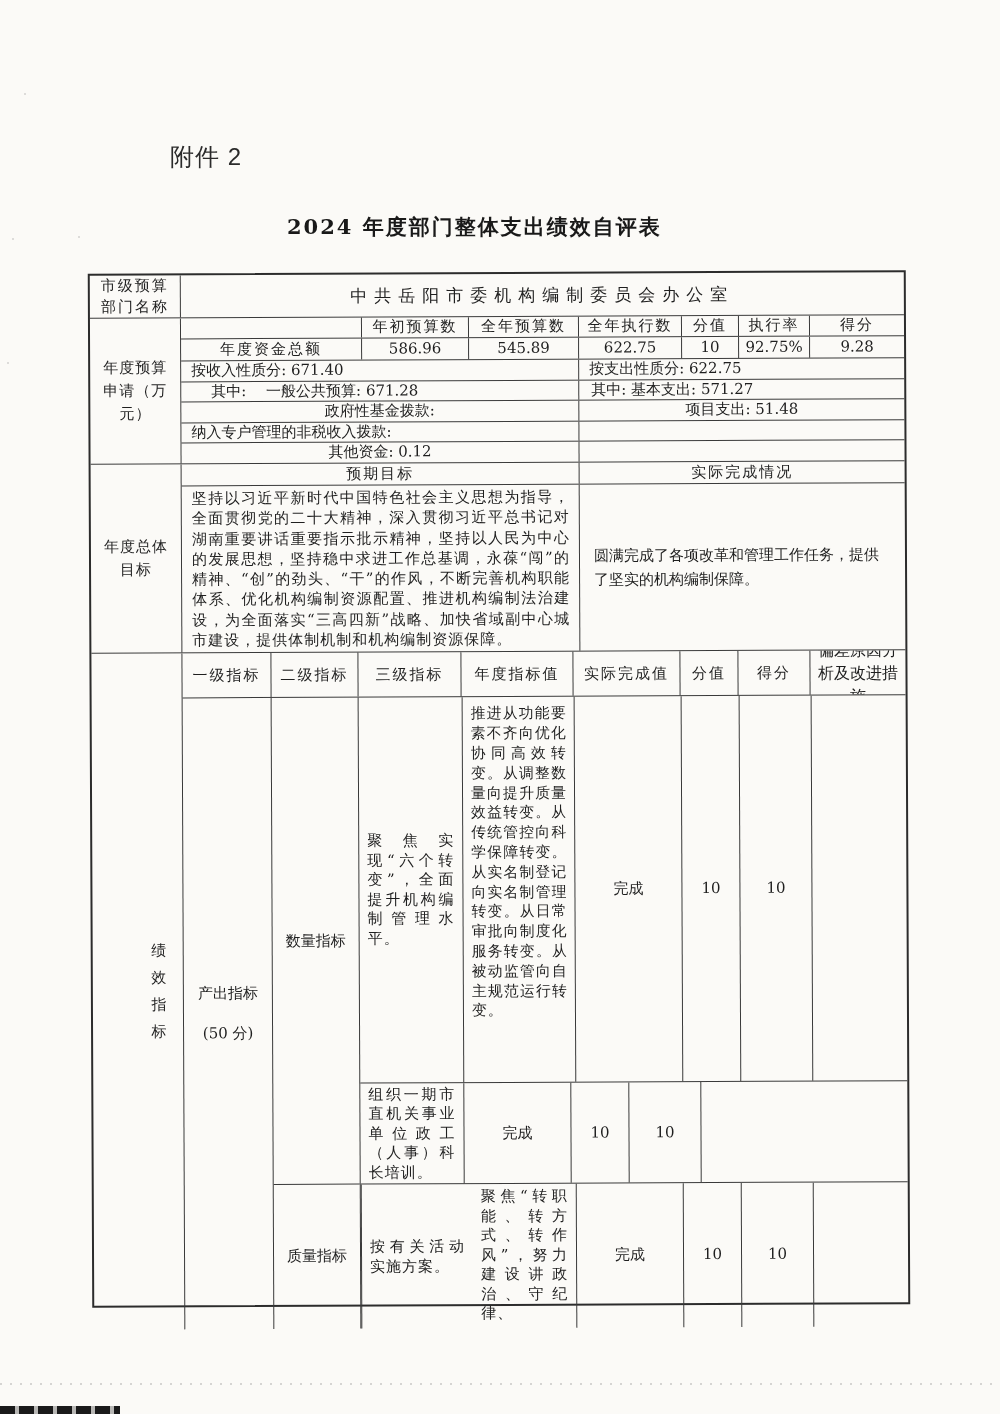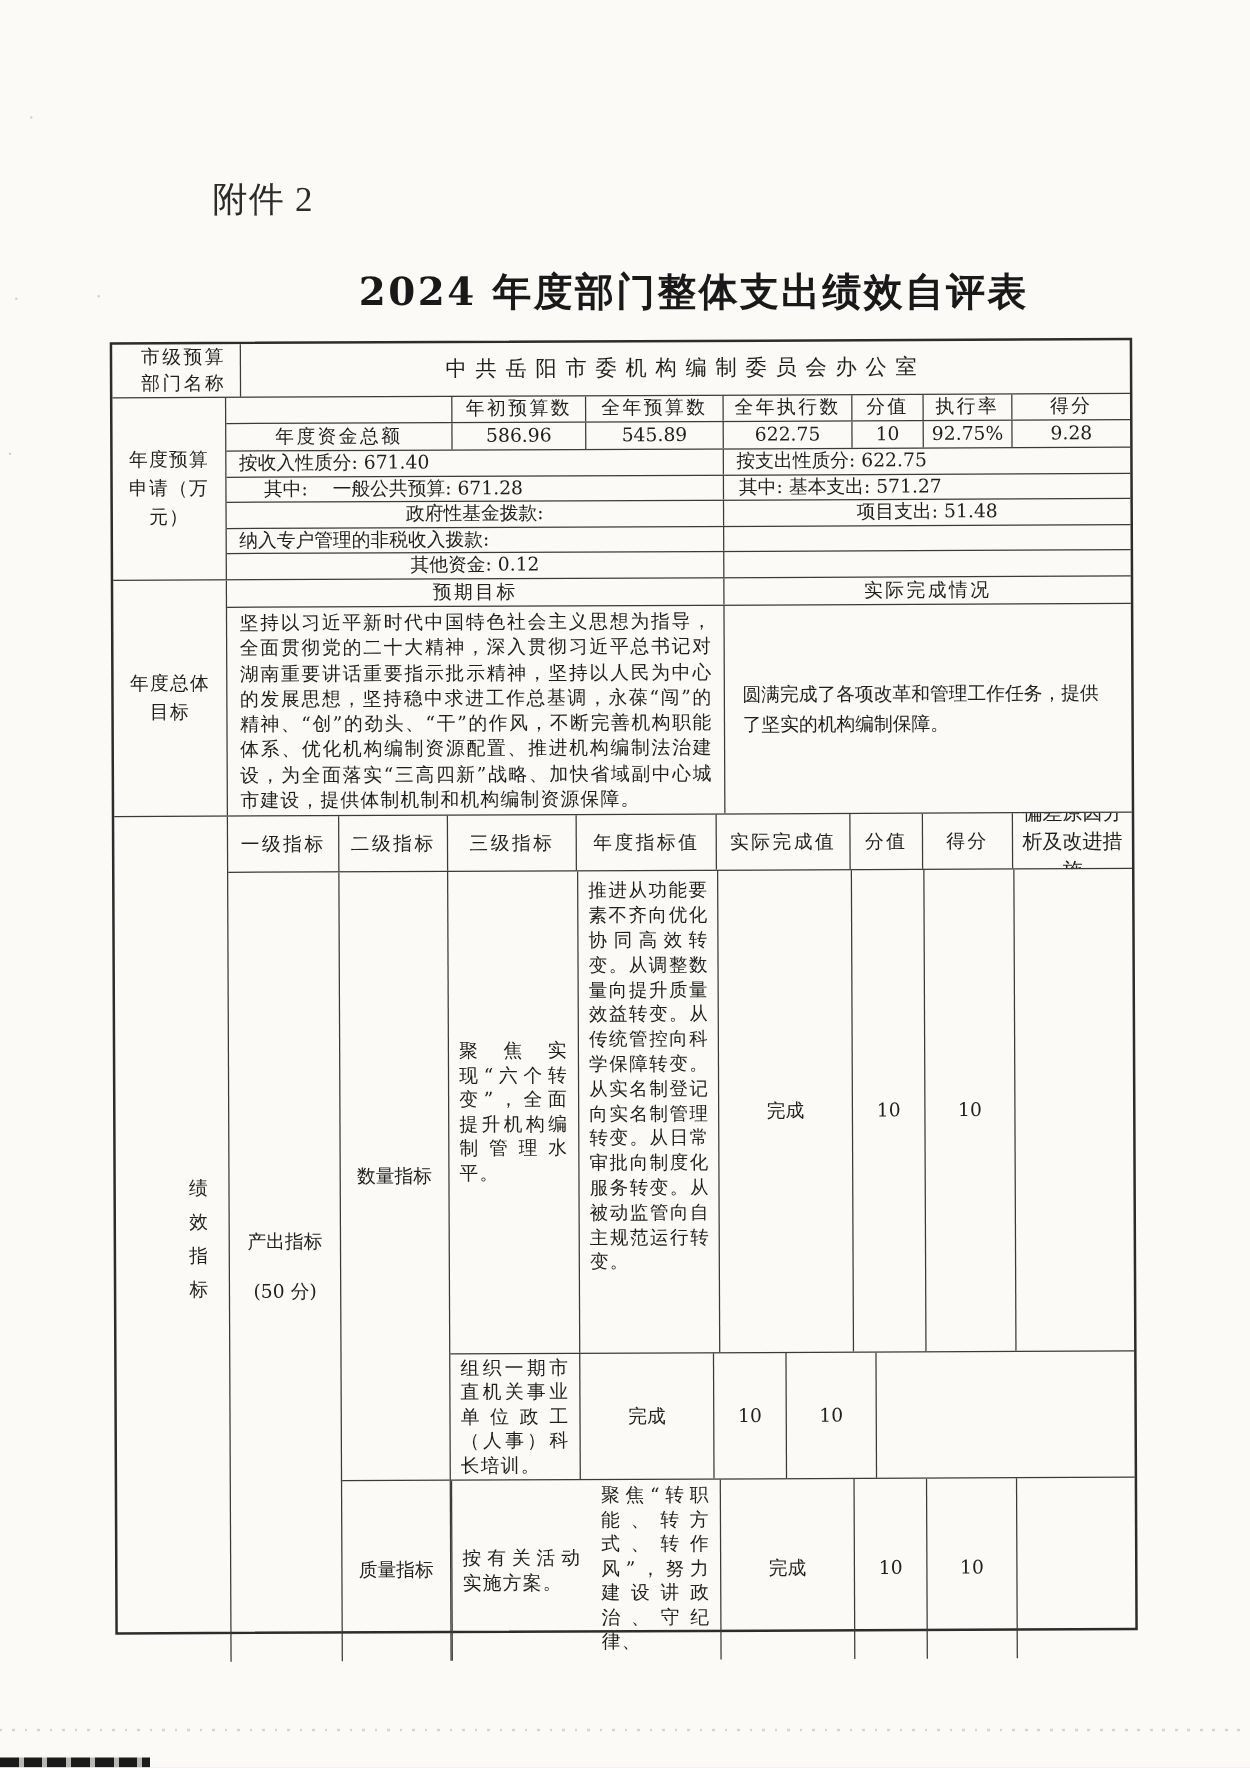--- a/index.html
+++ b/index.html
@@ -5,26 +5,26 @@
   * { margin:0; padding:0; box-sizing:border-box; }
   html,body { background:#e8e8e8; }
   .sheet {
     position:relative; width:1000px; height:1414px; margin:0 auto;
     background:#fbfaf7; overflow:hidden;
     font-family:"DejaVu Serif","Liberation Serif",serif;
     color:#1f1f1f;
   }
   .attachment {
     position:absolute; left:170px; top:141px;
-    font-family:Liberation Serif, serif;
-    font-size:28px; color:#2b2b2b; letter-spacing:1px;
+    font-family:Liberation Sans, sans-serif;
+    font-size:24px; color:#2b2b2b; letter-spacing:1px;
   }
   .doc-title {
     position:absolute; left:287px; top:213px;
-    font-size:31px; font-weight:700; letter-spacing:2px; color:#191919;
+    font-size:21px; font-weight:700; letter-spacing:2px; color:#191919;
     white-space:nowrap;
   }
   
   .tbl {
     position:absolute; left:90px; top:272px; width:818px; height:1034px;
     border:2px solid #2c2c2c;
     transform:rotate(-0.25deg);
     display:flex; flex-direction:column;
     font-size:15px; line-height:1.3;
   }
@@ -32,21 +32,21 @@
   .cell {
     display:flex; align-items:center; justify-content:center;
     text-align:center; overflow:hidden;
   }
   .bl { border-left:1px solid #3a3a3a; }
   .bt { border-top:1px solid #3a3a3a; }
   .left-al { justify-content:flex-start; text-align:left; }
   .hdr { letter-spacing:2px; }
   
   .secA { height:46px; }
-  .secA .label-col { width:90px; padding:0 8px; letter-spacing:2px; line-height:1.4;margin-left:12px; }
+  .secA .label-col { width:90px; padding:0 8px; letter-spacing:2px; line-height:1.4; }
   .org-name { flex:1; font-size:17px; letter-spacing:7px; }
   
   .secB { height:146px; }
   .side-label { width:90px; padding:0 12px; letter-spacing:1px; line-height:1.55; text-align:center; display:flex; align-items:center; justify-content:center;}
   .secB-right { flex:1; display:flex; flex-direction:column; }
   .rB { display:flex; }
   .rB1 { height:21px; }
   .rB2 { height:22px; }
   .rB3 { height:22px; }
   .rBs { height:21px; }

